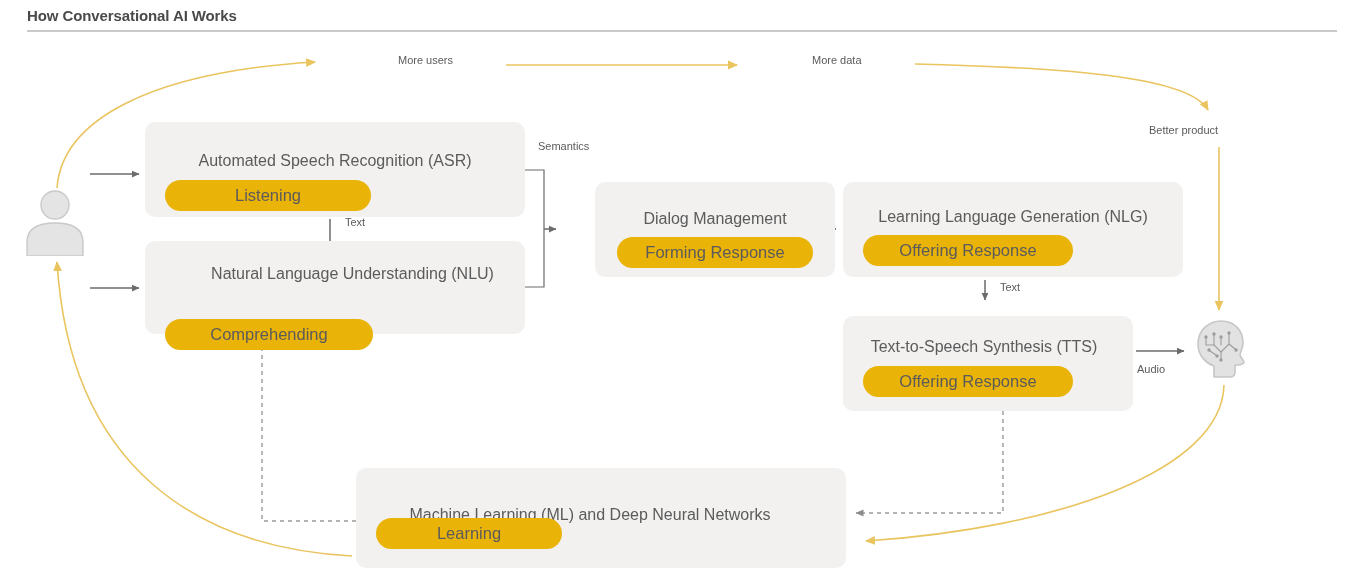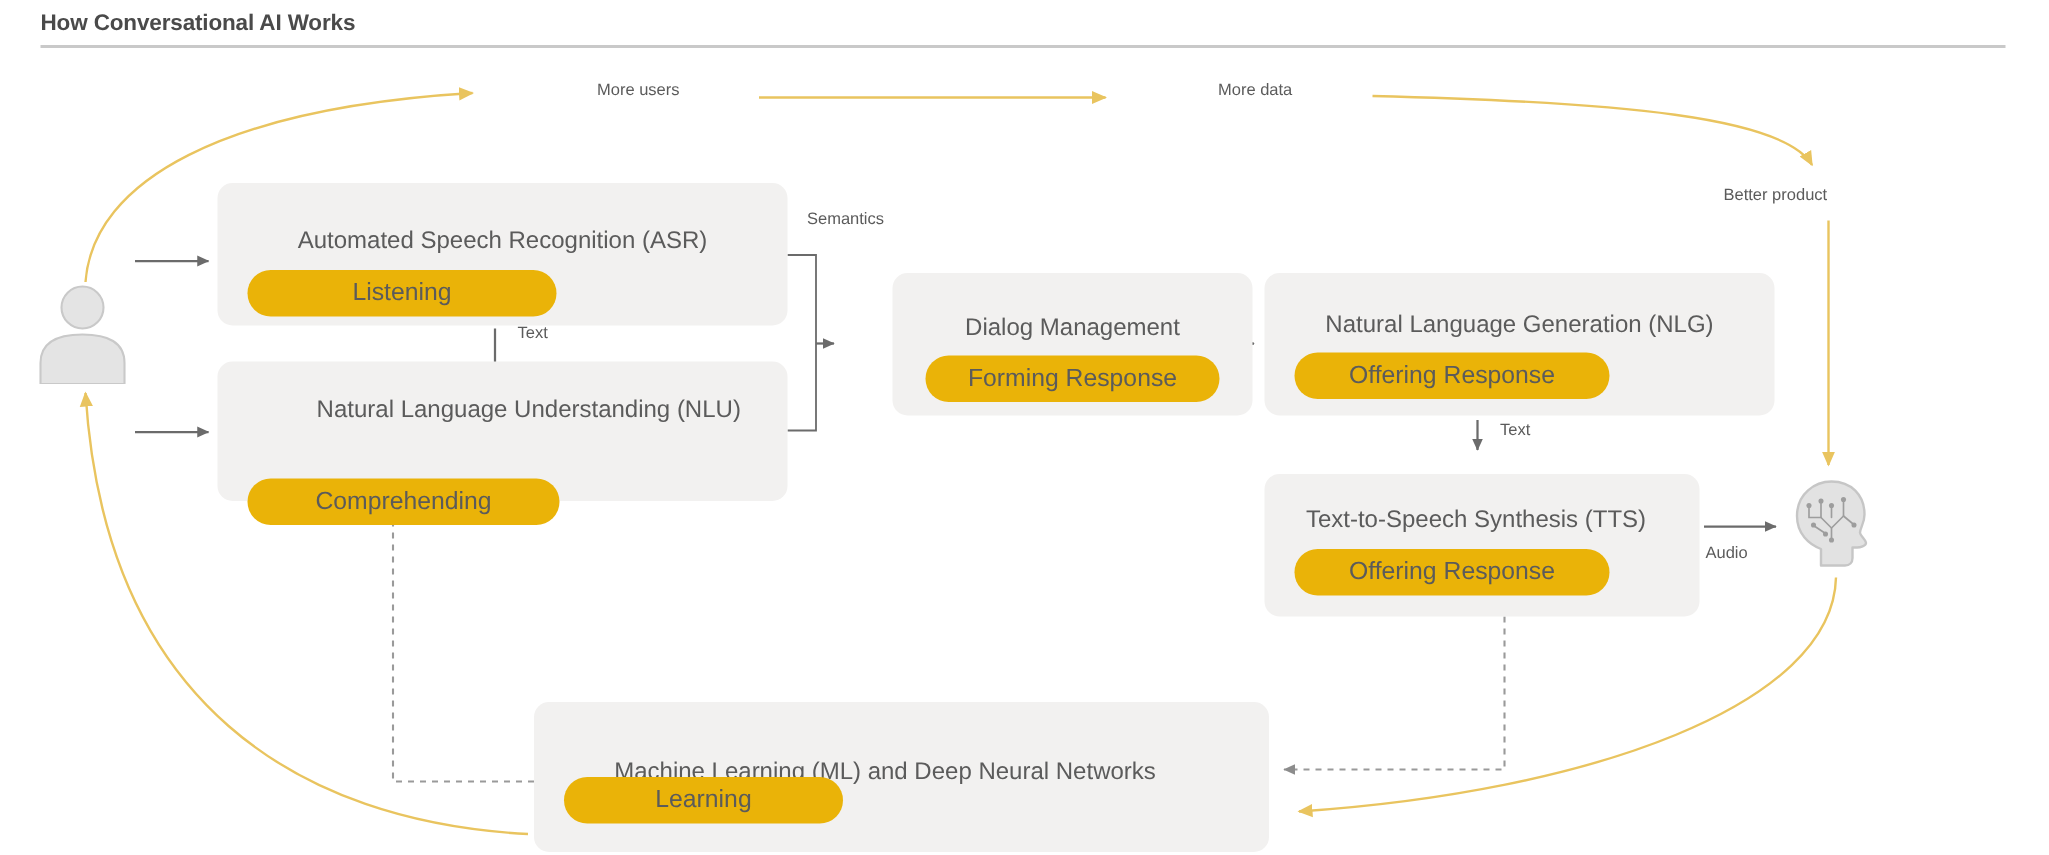--- a/index.html
+++ b/index.html
@@ -236,21 +236,21 @@
     <div class="stage-title">Natural Language Understanding (NLU)</div>
     <div class="stage-pill">Comprehending</div>
   </div>
 
   <div class="stage-box" id="box-dm">
     <div class="stage-title">Dialog Management</div>
     <div class="stage-pill">Forming Response</div>
   </div>
 
   <div class="stage-box" id="box-nlg">
-    <div class="stage-title">Natural Language Generation (NLG)</div>
+    <div class="stage-title">Learning Language Generation (NLG)</div>
     <div class="stage-pill">Offering Response</div>
   </div>
 
   <div class="stage-box" id="box-tts">
     <div class="stage-title">Text-to-Speech Synthesis (TTS)</div>
     <div class="stage-pill">Offering Response</div>
   </div>
 
   <div class="stage-box" id="box-ml">
     <div class="stage-title">Machine Learning (ML) and Deep Neural Networks</div>

